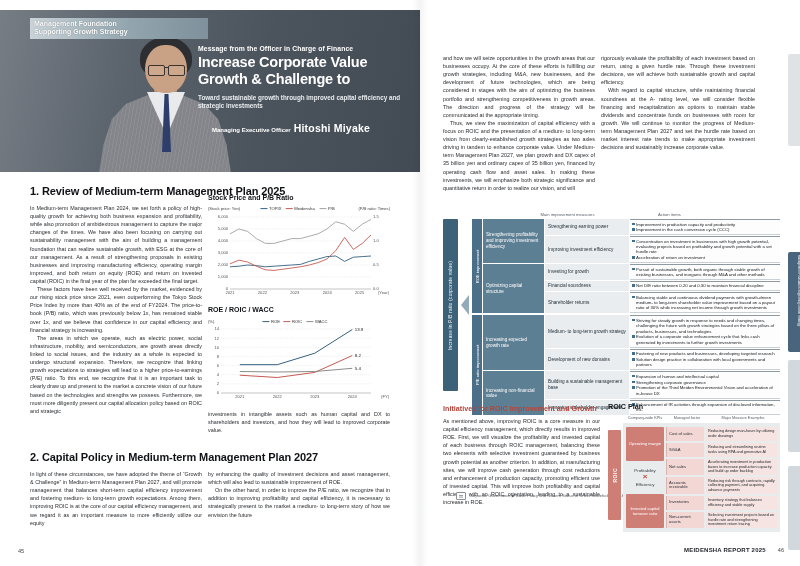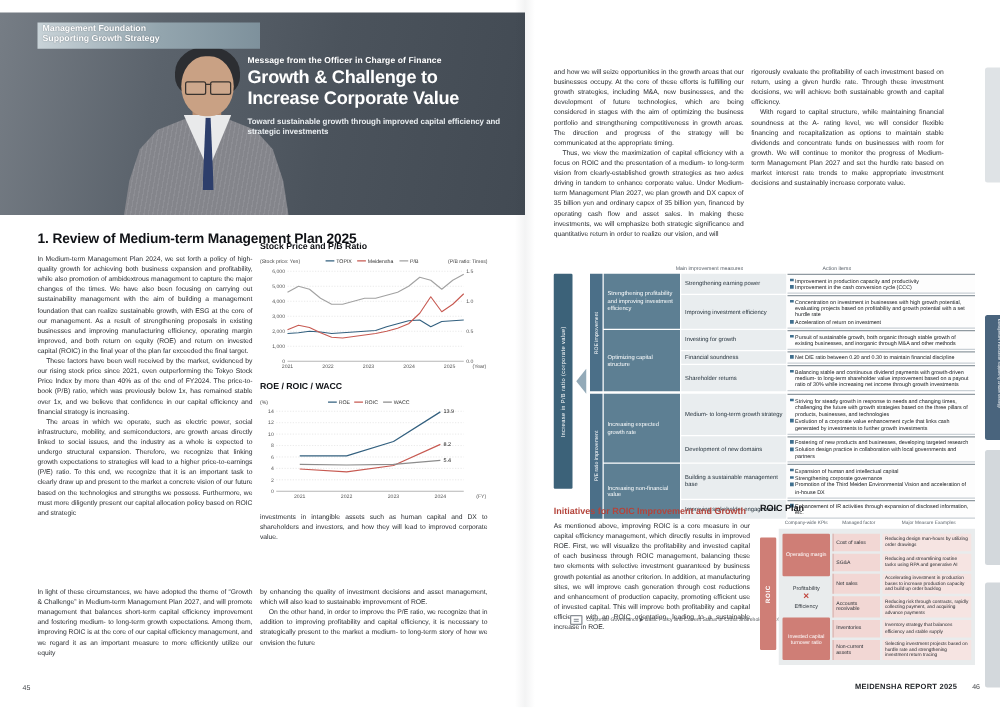--- a/index.html
+++ b/index.html
@@ -131,24 +131,28 @@
           <div class="lens"></div>
           <div class="bridge"></div>
       </div>
     </div>
     <div class="badge">
       <div>Management Foundation</div>
       <div>Supporting Growth Strategy</div>
     </div>
     <div class="kicker">Message from the Officer in Charge of Finance</div>
     <div class="hero-title">
+      <div>Increase Corporate Value</div>
       <div>Growth &amp; Challenge to</div>
-      <div>Increase Corporate Value</div>
     </div>
     <div class="hero-sub">Toward sustainable growth through improved capital efficiency and strategic investments</div>
+    <div class="officer">
+      <span class="role">Managing Executive Officer</span>
+      <span class="name">Hitoshi Miyake</span>
+    </div>
   </div>
 
   <div class="h-section" style="left:30px;top:185px;">1. Review of Medium-term Management Plan 2025</div>
   <div class="cols" style="left:30px;top:204px;width:172px;">
       <p>In Medium-term Management Plan 2024, we set forth a policy of high-quality growth for achieving both business expansion and profitability, while also promotion of ambidextrous management to capture the major changes of the times. We have also been focusing on carrying out sustainability management with the aim of building a management foundation that can realize sustainable growth, with ESG at the core of our management. As a result of strengthening proposals in existing businesses and improving manufacturing efficiency, operating margin improved, and both return on equity (ROE) and return on invested capital (ROIC) in the final year of the plan far exceeded the final target.</p>
       <p>These factors have been well received by the market, evidenced by our rising stock price since 2021, even outperforming the Tokyo Stock Price Index by more than 40% as of the end of FY2024. The price-to-book (P/B) ratio, which was previously below 1x, has remained stable over 1x, and we believe that confidence in our capital efficiency and financial strategy is increasing.</p>
       <p>The areas in which we operate, such as electric power, social infrastructure, mobility, and semiconductors, are growth areas directly linked to social issues, and the industry as a whole is expected to undergo structural expansion. Therefore, we recognize that linking growth expectations to strategies will lead to a higher price-to-earnings (P/E) ratio. To this end, we recognize that it is an important task to clearly draw up and present to the market a concrete vision of our future based on the technologies and strengths we possess. Furthermore, we must more diligently present our capital allocation policy based on ROIC and strategic</p>
     </div>
 
   <div class="chart-title" style="left:208px;top:194px;">Stock Price and P/B Ratio</div>
@@ -223,20 +227,21 @@
       <polyline points="31.8,48.7 69.3,48.7 106.8,37.2 144.3,13.5" fill="none" stroke="#33607f" stroke-width="1" stroke-linejoin="round"></polyline>
       <text x="146.75" y="14.757142857142856" font-size="4.4" fill="#222">13.9</text>
       <polyline points="31.8,59.2 69.3,61.5 106.8,56.4 144.3,39.5" fill="none" stroke="#c75a52" stroke-width="1" stroke-linejoin="round"></polyline>
       <text x="146.75" y="40.81428571428572" font-size="4.4" fill="#222">8.2</text>
       <polyline points="31.8,55.5 69.3,56.0 106.8,55.5 144.3,52.3" fill="none" stroke="#8c8c8c" stroke-width="1" stroke-linejoin="round"></polyline>
       <text x="146.75" y="53.614285714285714" font-size="4.4" fill="#222">5.4</text>
     </svg>
 
   <div class="chart-caption" style="left:208px;top:410px;width:182px;">investments in intangible assets such as human capital and DX to shareholders and investors, and how they will lead to improved corporate value.</div>
 
+  <div class="h-section" style="left:30px;top:451px;">2. Capital Policy in Medium-term Management Plan 2027</div>
   <div class="cols" style="left:30px;top:470px;width:172px;">
       <p>In light of these circumstances, we have adopted the theme of “Growth &amp; Challenge” in Medium-term Management Plan 2027, and will promote management that balances short-term capital efficiency improvement and fostering medium- to long-term growth expectations. Among them, improving ROIC is at the core of our capital efficiency management, and we regard it as an important measure to more efficiently utilize our equity</p>
     </div>
   <div class="cols" style="left:208px;top:470px;width:182px;">
       <p>by enhancing the quality of investment decisions and asset management, which will also lead to sustainable improvement of ROE.</p>
       <p>On the other hand, in order to improve the P/E ratio, we recognize that in addition to improving profitability and capital efficiency, it is necessary to strategically present to the market a medium- to long-term story of how we envision the future</p>
     </div>
 
   <div class="pagenum" style="left:18px;top:548px;">45</div>
 

